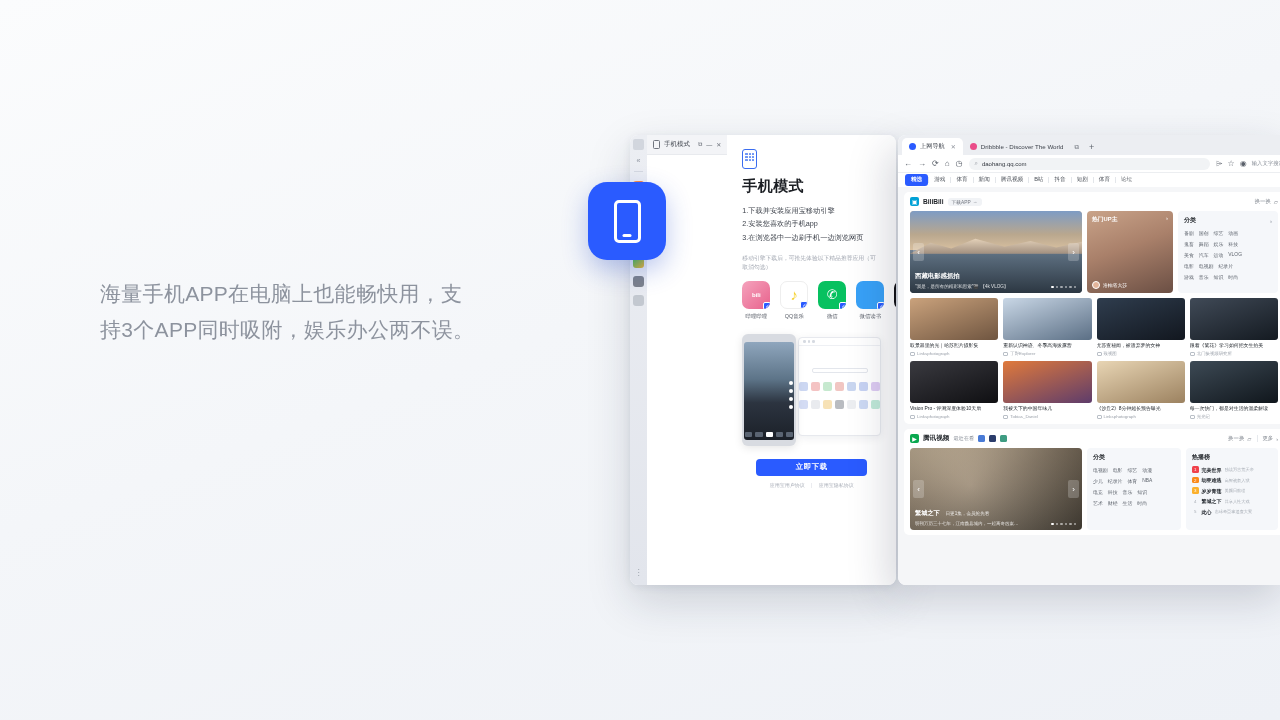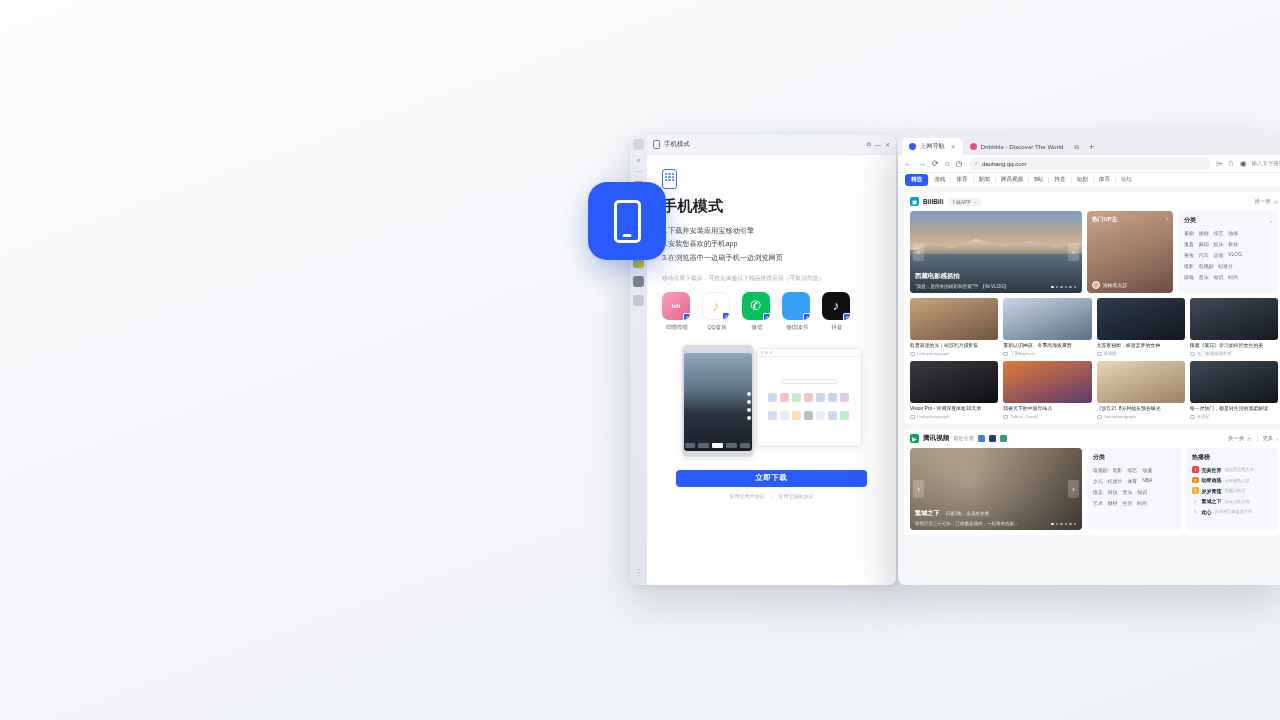--- a/index.html
+++ b/index.html
@@ -35,21 +35,21 @@
   .pwin-rail { position: absolute; left:0; top:0; width: 17px; height: 100%;
                background: linear-gradient(180deg,#eceef3,#e2e5ec); display:flex;
                flex-direction: column; align-items: center; padding-top: 4px; }
   .rail-btn { width: 11px; height: 11px; border-radius: 2px; background:#d2d6de; margin-bottom: 7px; }
   .rail-collapse { font-size: 7px; color:#8d939e; margin-bottom: 6px; }
   .rail-div { width: 9px; height: 1px; background:#d4d8e0; margin: 1px 0 9px; }
   .rail-ic { width: 11px; height: 11px; border-radius: 3px; margin-bottom: 8px; }
   .rail-dots { position:absolute; bottom: 8px; font-size: 8px; color:#9aa0ab; }
 
   .pwin-body { position: absolute; left: 17px; top: 0; right: 0; bottom: 0; background:#fff;
-               display: flex; flex-direction: column; }
+               display: flex; }
   .pwin-title { height: 20px; background:#f3f4f7; border-bottom:1px solid #e8eaee;
                 display:flex; align-items:center; padding: 0 6px; gap: 4px; flex-shrink:0; }
   .pwin-title .tic { width: 7px; height: 9px; border:1px solid #70757e; border-radius:1.5px; }
   .pwin-title .ttxt { font-size: 6.5px; color:#3e434c; }
   .pwin-title .tspacer { flex: 1; }
   .pwin-title .tctl { font-size: 6px; color:#6b7079; }
 
   .pwin-content { flex:1; padding: 14px 15px 0; position: relative; overflow: hidden; }
   .mini-phone-ic { width: 15px; height: 20px; border: 1.4px solid #3a6df0; border-radius: 3px;
                    position: relative; margin-bottom: 8px; background:#fff; }
@@ -200,20 +200,22 @@
   .rk-nm { font-size: 5px; color:#21262c; font-weight:700; }
   .rk-dsc { font-size: 4.2px; color:#a8aeb6; overflow:hidden; text-overflow:ellipsis;
             white-space:nowrap; }
 </style>
 </head>
 <body>
 
 <div class="stage">
 
   <div class="copy">
+    <div class="subcopy">海量手机APP在电脑上也能畅快用，支
+持3个APP同时吸附，娱乐办公两不误。</div>
   </div>
 
   <div class="bigicon">
     <div class="ph"></div>
   </div>
 
   <div class="pwin">
     <div class="pwin-rail">
       <div class="rail-btn"></div>
       <div class="rail-collapse">«</div>

